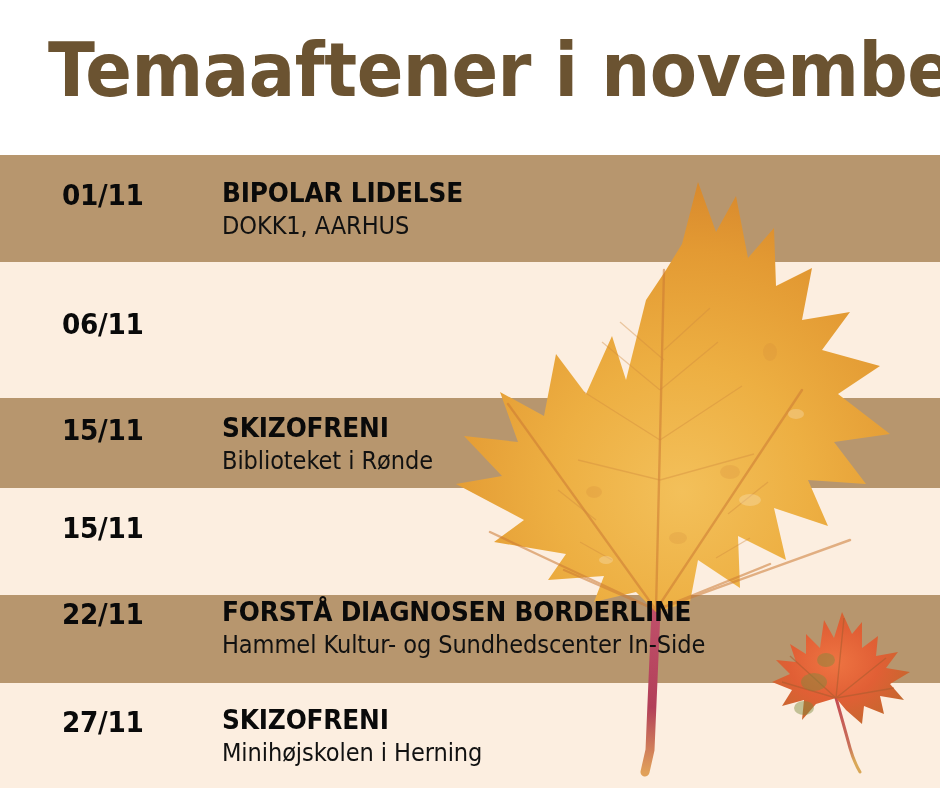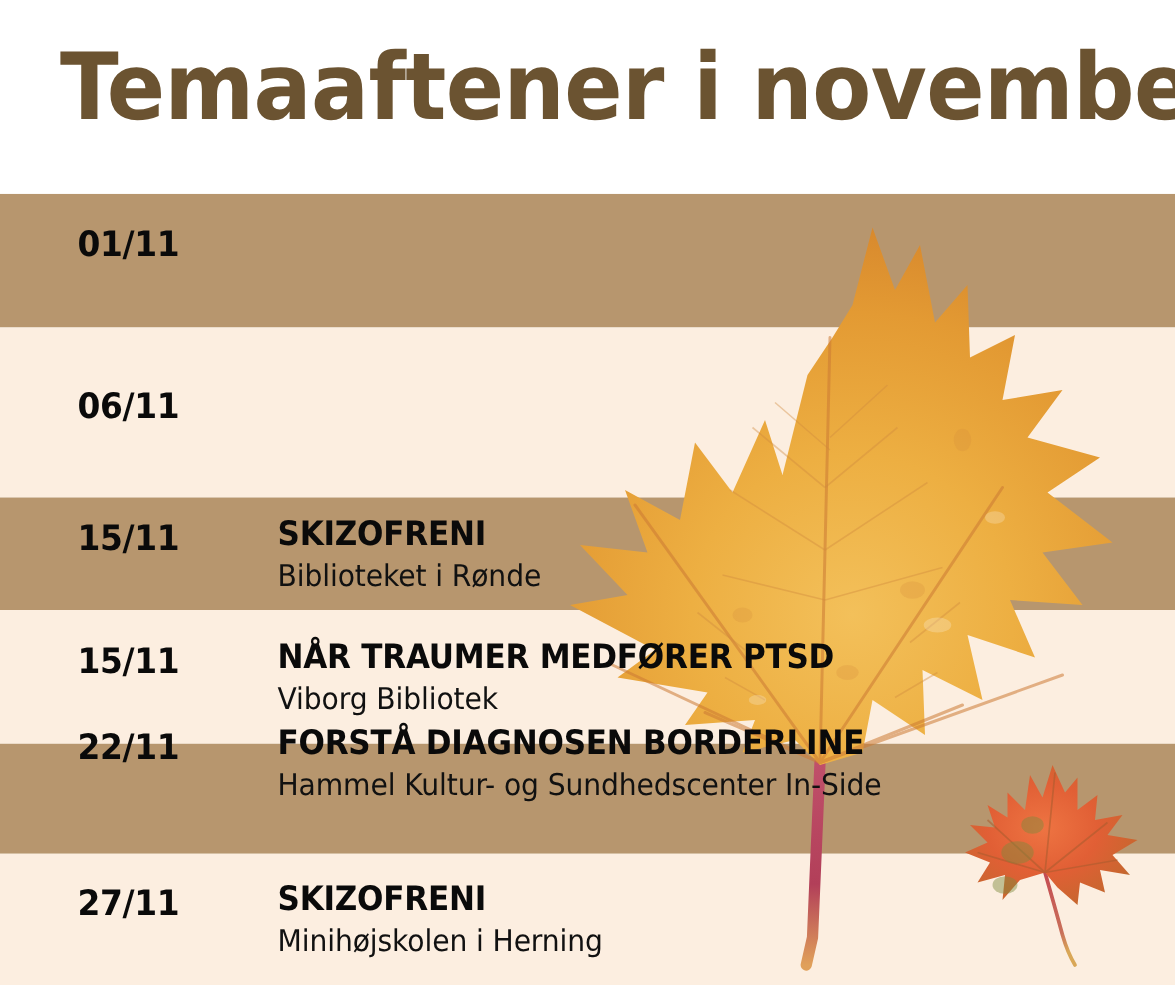--- a/index.html
+++ b/index.html
@@ -258,39 +258,39 @@
 
   </div>
 
   <div id="header">
     <div id="poster-title">Temaaftener i november</div>
   </div>
 
   <div id="rows">
       <div class="row" style="top: 155px; height: 107px;">
         <div class="row-date" style="top: 24px;">01/11</div>
+        <div class="row-body" style="top: 21px;">
+          <div class="row-title">BIPOLAR LIDELSE</div>
+          <div class="row-place">DOKK1, AARHUS</div>
+        </div>
       </div>
       <div class="row" style="top: 262px; height: 136px; margin-top: 24px;">
         <div class="row-date" style="top: 21.5px;">06/11</div>
       </div>
       <div class="row" style="top: 398px; height: 90px;">
         <div class="row-date" style="top: 15.5px;">15/11</div>
         <div class="row-body" style="top: 12.5px;">
           <div class="row-title">SKIZOFRENI</div>
           <div class="row-place">Biblioteket i Rønde</div>
         </div>
       </div>
       <div class="row" style="top: 488px; height: 107px;">
         <div class="row-date" style="top: 24px;">15/11</div>
-        <div class="row-body" style="top: 21px;">
-          <div class="row-title">NÅR TRAUMER MEDFØRER PTSD</div>
-          <div class="row-place">Viborg Bibliotek</div>
-        </div>
-      </div>
-      <div class="row" style="top: 566px; height: 100px;">
+      </div>
+      <div class="row" style="top: 583px; height: 100px;">
         <div class="row-date" style="top: 14.5px;">22/11</div>
         <div class="row-body" style="top: 11.5px;">
           <div class="row-title">FORSTÅ DIAGNOSEN BORDERLINE</div>
           <div class="row-place">Hammel Kultur- og Sundhedscenter In-Side</div>
         </div>
       </div>
       <div class="row" style="top: 683px; height: 101px;">
         <div class="row-date" style="top: 23px;">27/11</div>
         <div class="row-body" style="top: 20px;">
           <div class="row-title">SKIZOFRENI</div>

